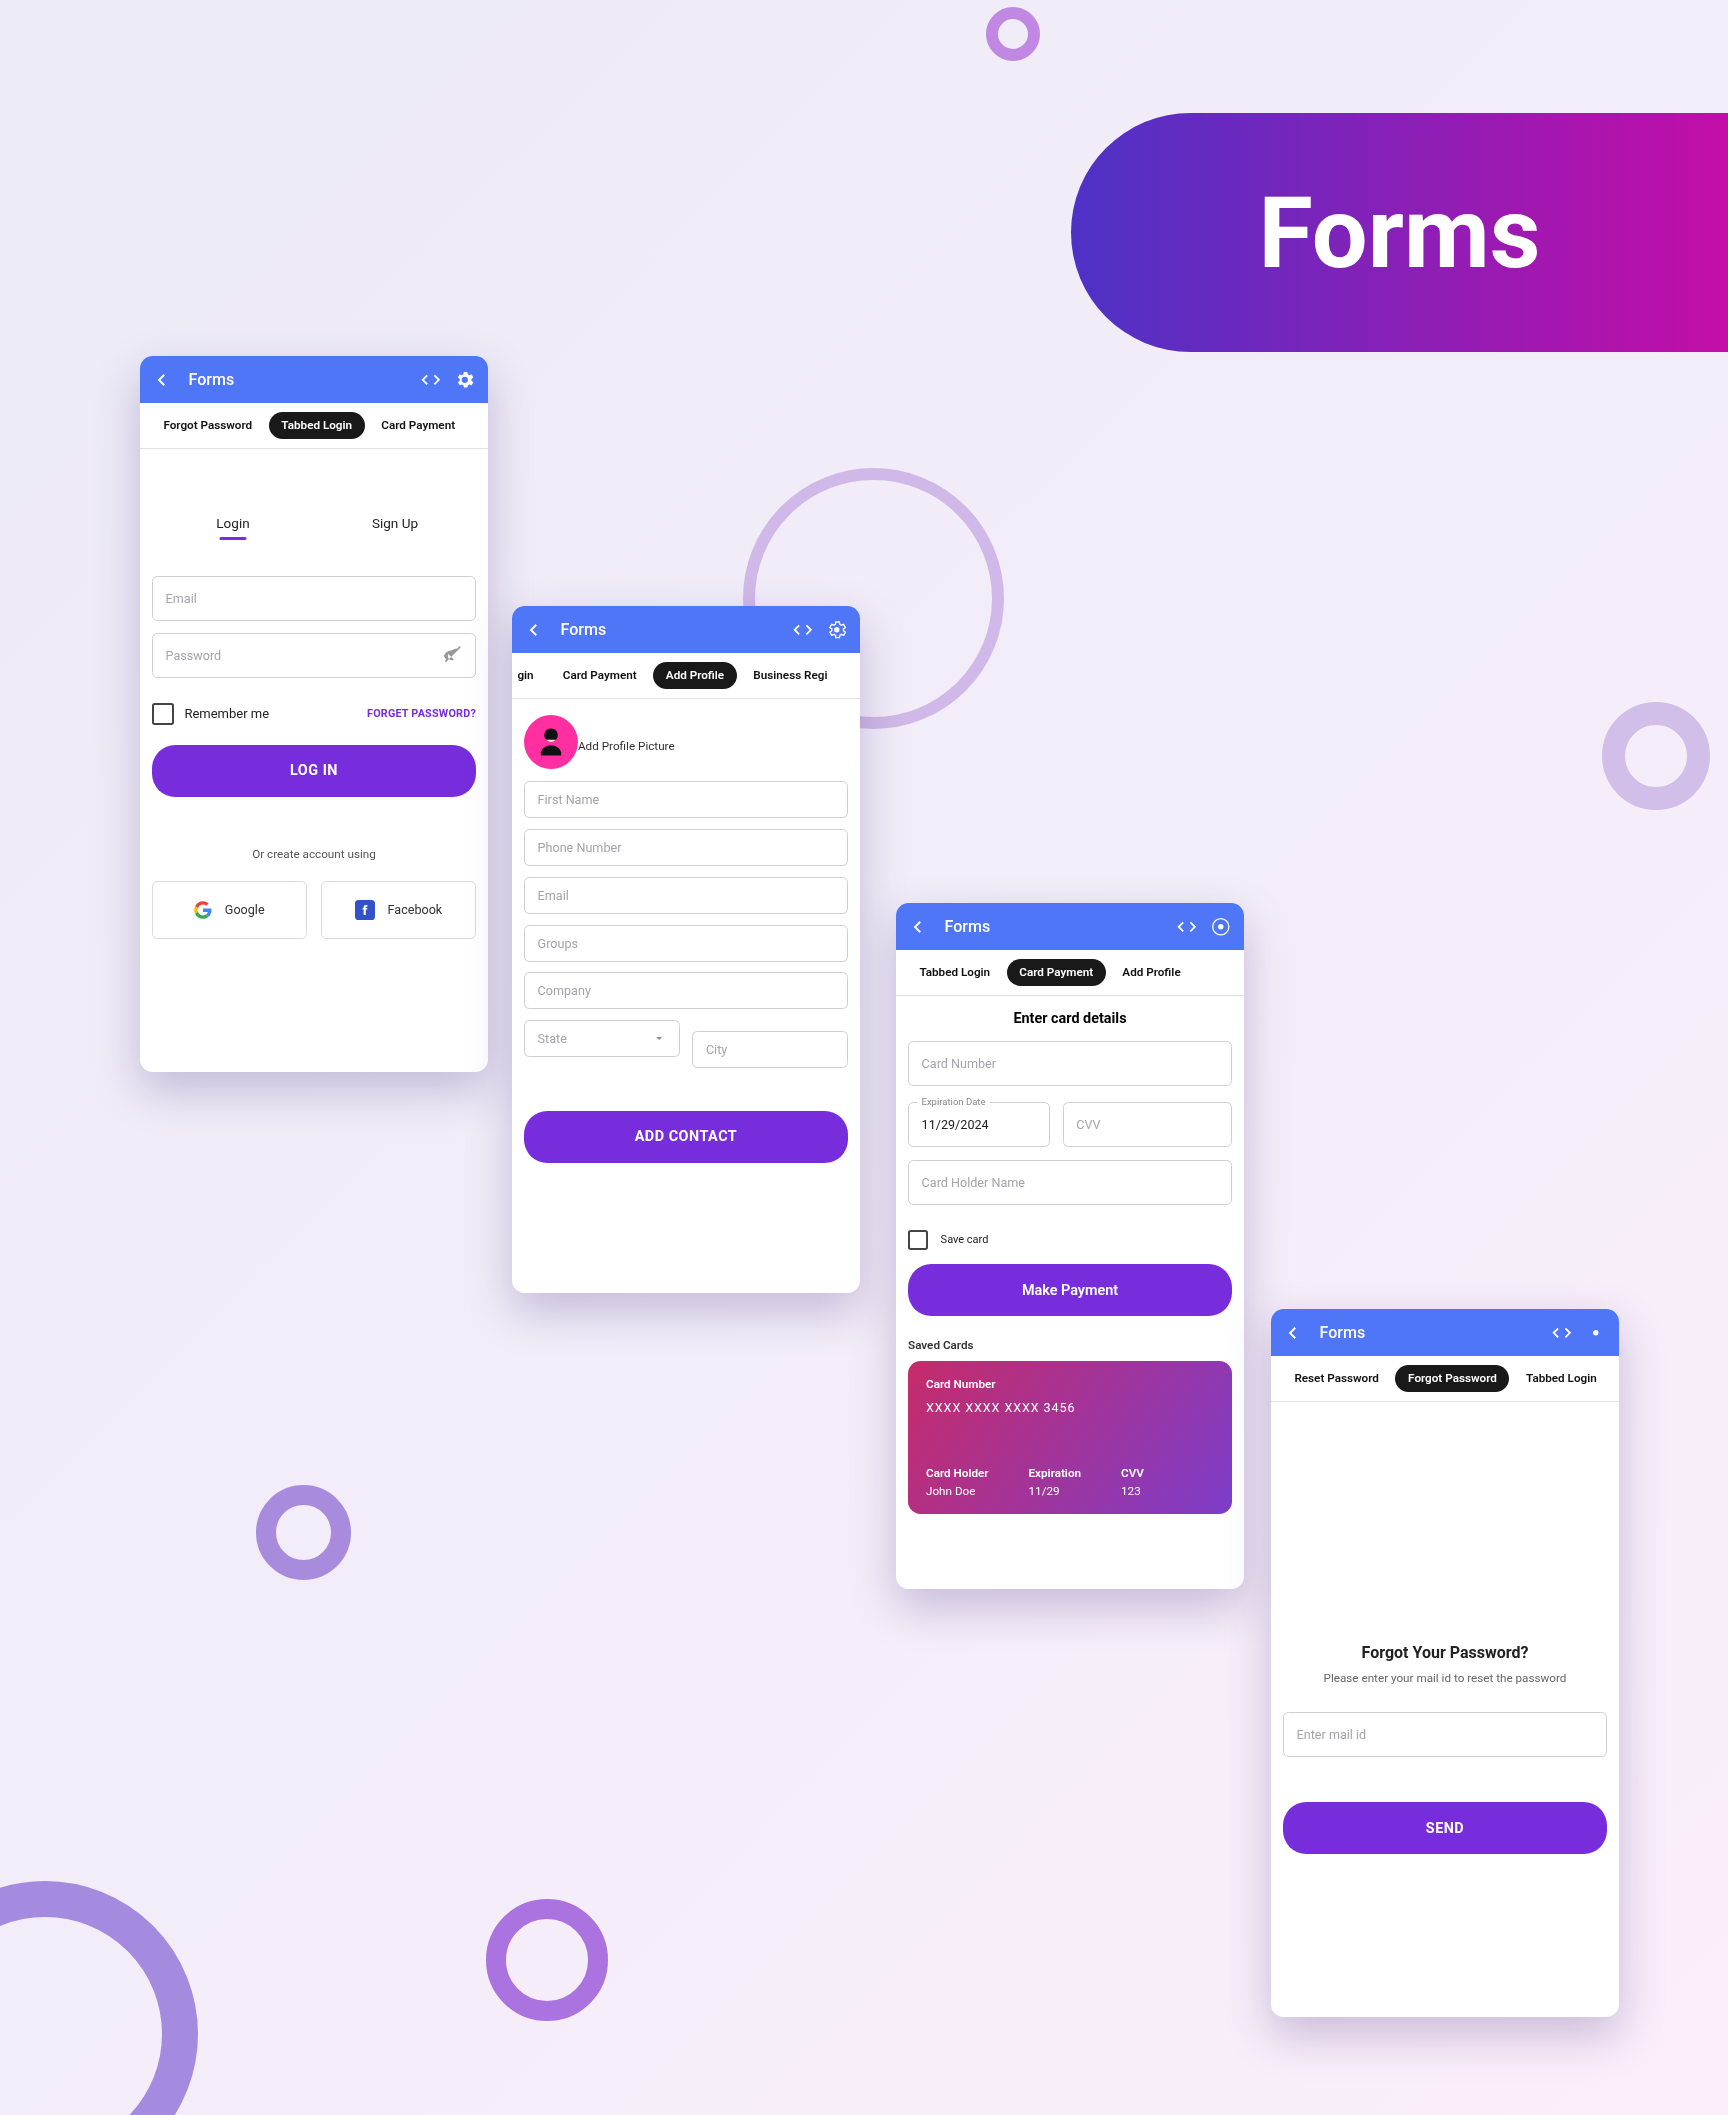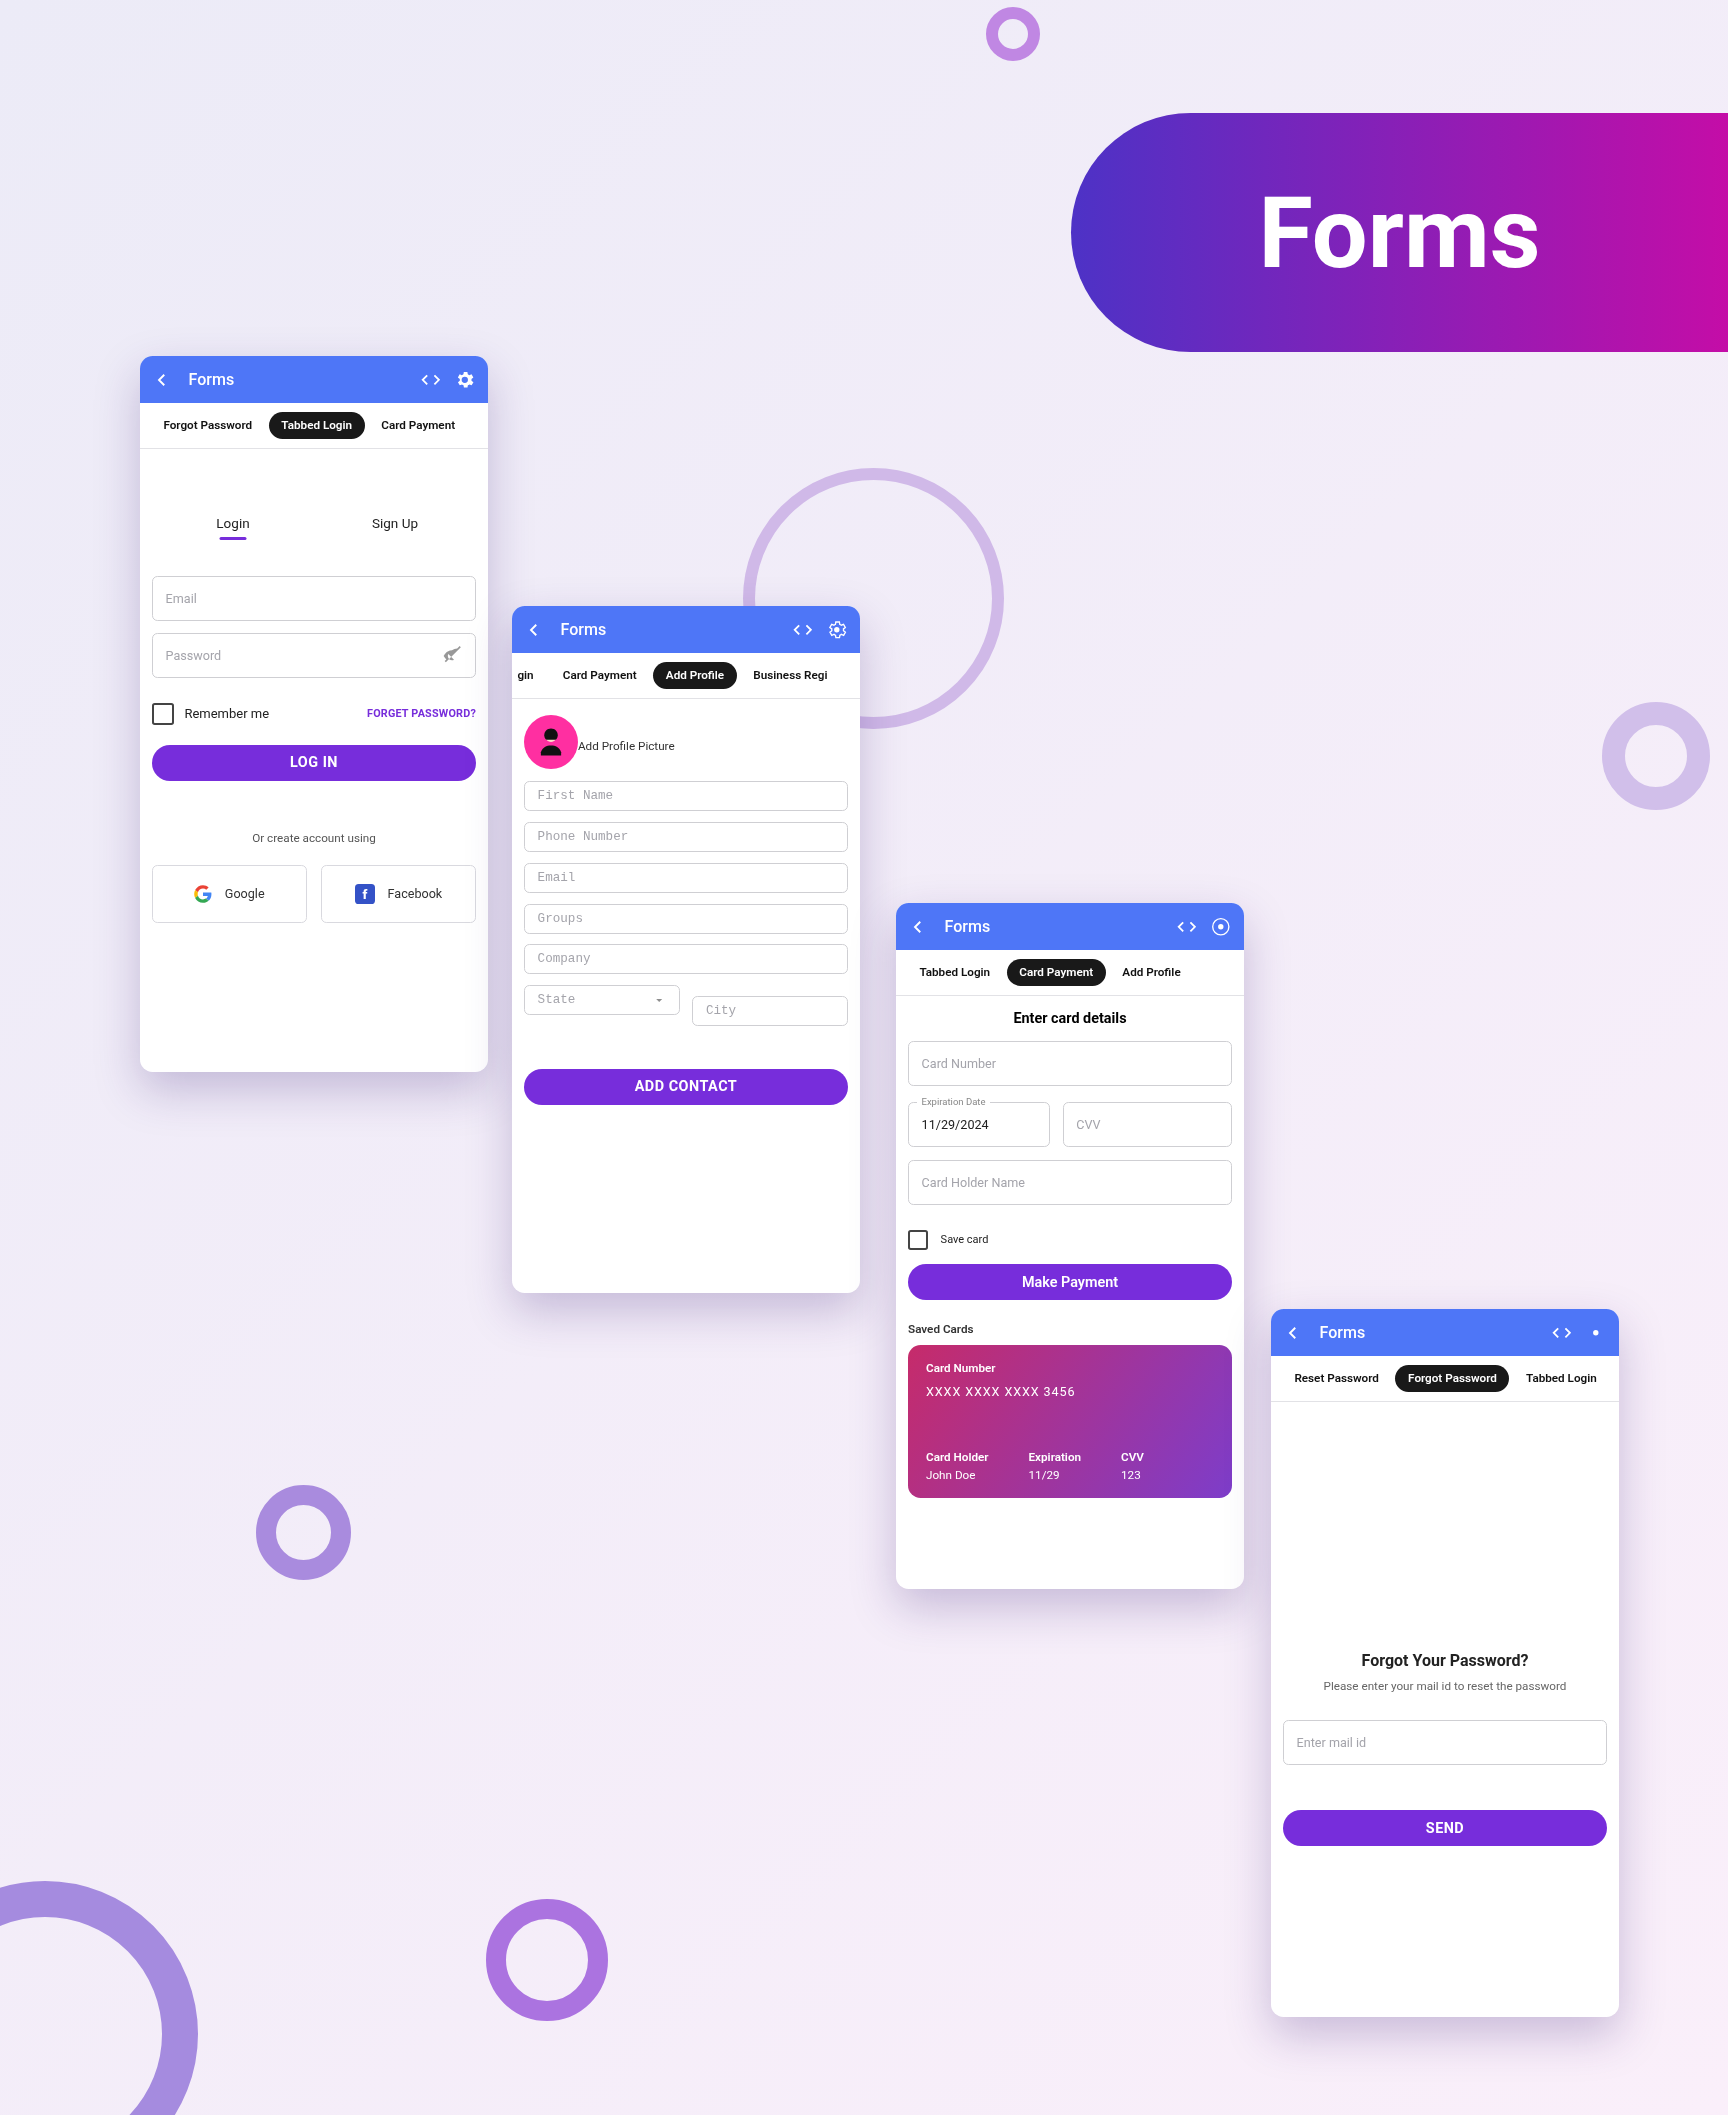--- a/index.html
+++ b/index.html
@@ -95,21 +95,21 @@
     background: #fff;
     display:flex;align-items:center;
   }
   .field.placeholder { color: #a4a4ab; }
   .field + .field { margin-top: 12.6px; }
   .field-row { display: flex; gap: 12.6px; }
   .field-row .field { margin-top: 0; }
 
   .pill-btn {
     width: 100%;
-    height: 36px;
+    height: 52px;
     border-radius: 23.4px;
     background: #772ddb;
     color: #fff;
     font-size: 14.4px;
     font-weight: 700;
     display: flex;
     align-items: center;
     justify-content: center;
     letter-spacing: 0.5px;
   }
@@ -128,21 +128,21 @@
   .social-btn{ flex:1; height:58px; border:0.9px solid #d9d9df; border-radius:5.4px; display:flex;align-items:center;justify-content:center;gap:12.6px;font-size:12.6px;color:#333;}
   .g-icon{width:18px;height:18px;}
   .fb-icon{width:20px;height:20px;background:#3452c7;color:#fff;border-radius:3.6px;display:flex;align-items:center;justify-content:center;font-weight:800;font-size:13.5px;}
 
   
   #s2 { top: 606px; left: 512px; height: 687px; }
   .avatar-wrap{ display:flex;flex-direction:row;align-items:center;margin-bottom:12.6px;}
   .avatar{ width:54px;height:54px;border-radius:50%;background:#ff2fa1;display:flex;align-items:center;justify-content:center;}
   .avatar svg{width:36px;height:36px;}
   .avatar-lbl{ font-size:11.7px;color:#333;margin-top:9px;}
-  #s2 .field{ height:30px;font-family:Liberation Mono, monospace;}
+  #s2 .field{ height:37px;}
   #s2 .field + .field{ margin-top:10.8px;}
   #s2 .field-row{ margin-top:10.8px;}
 
   
   #s3 { top: 903px; left: 896px; height: 686px; }
   #s3 .sec-title{ text-align:center;font-weight:700;font-size:14.4px;margin:5.4px 0 14.4px;}
   .fld-labeled{ position:relative; flex:1; }
   .fld-labeled .mini-label{ position:absolute;top:-6.3px;left:9px;background:#fff;padding:0 4.5px;font-size:9.5px;color:#888;}
   .save-row{ display:flex;align-items:center;margin-top:25px;}
   .save-row .lbl{ font-size:11px;color:#222;}

